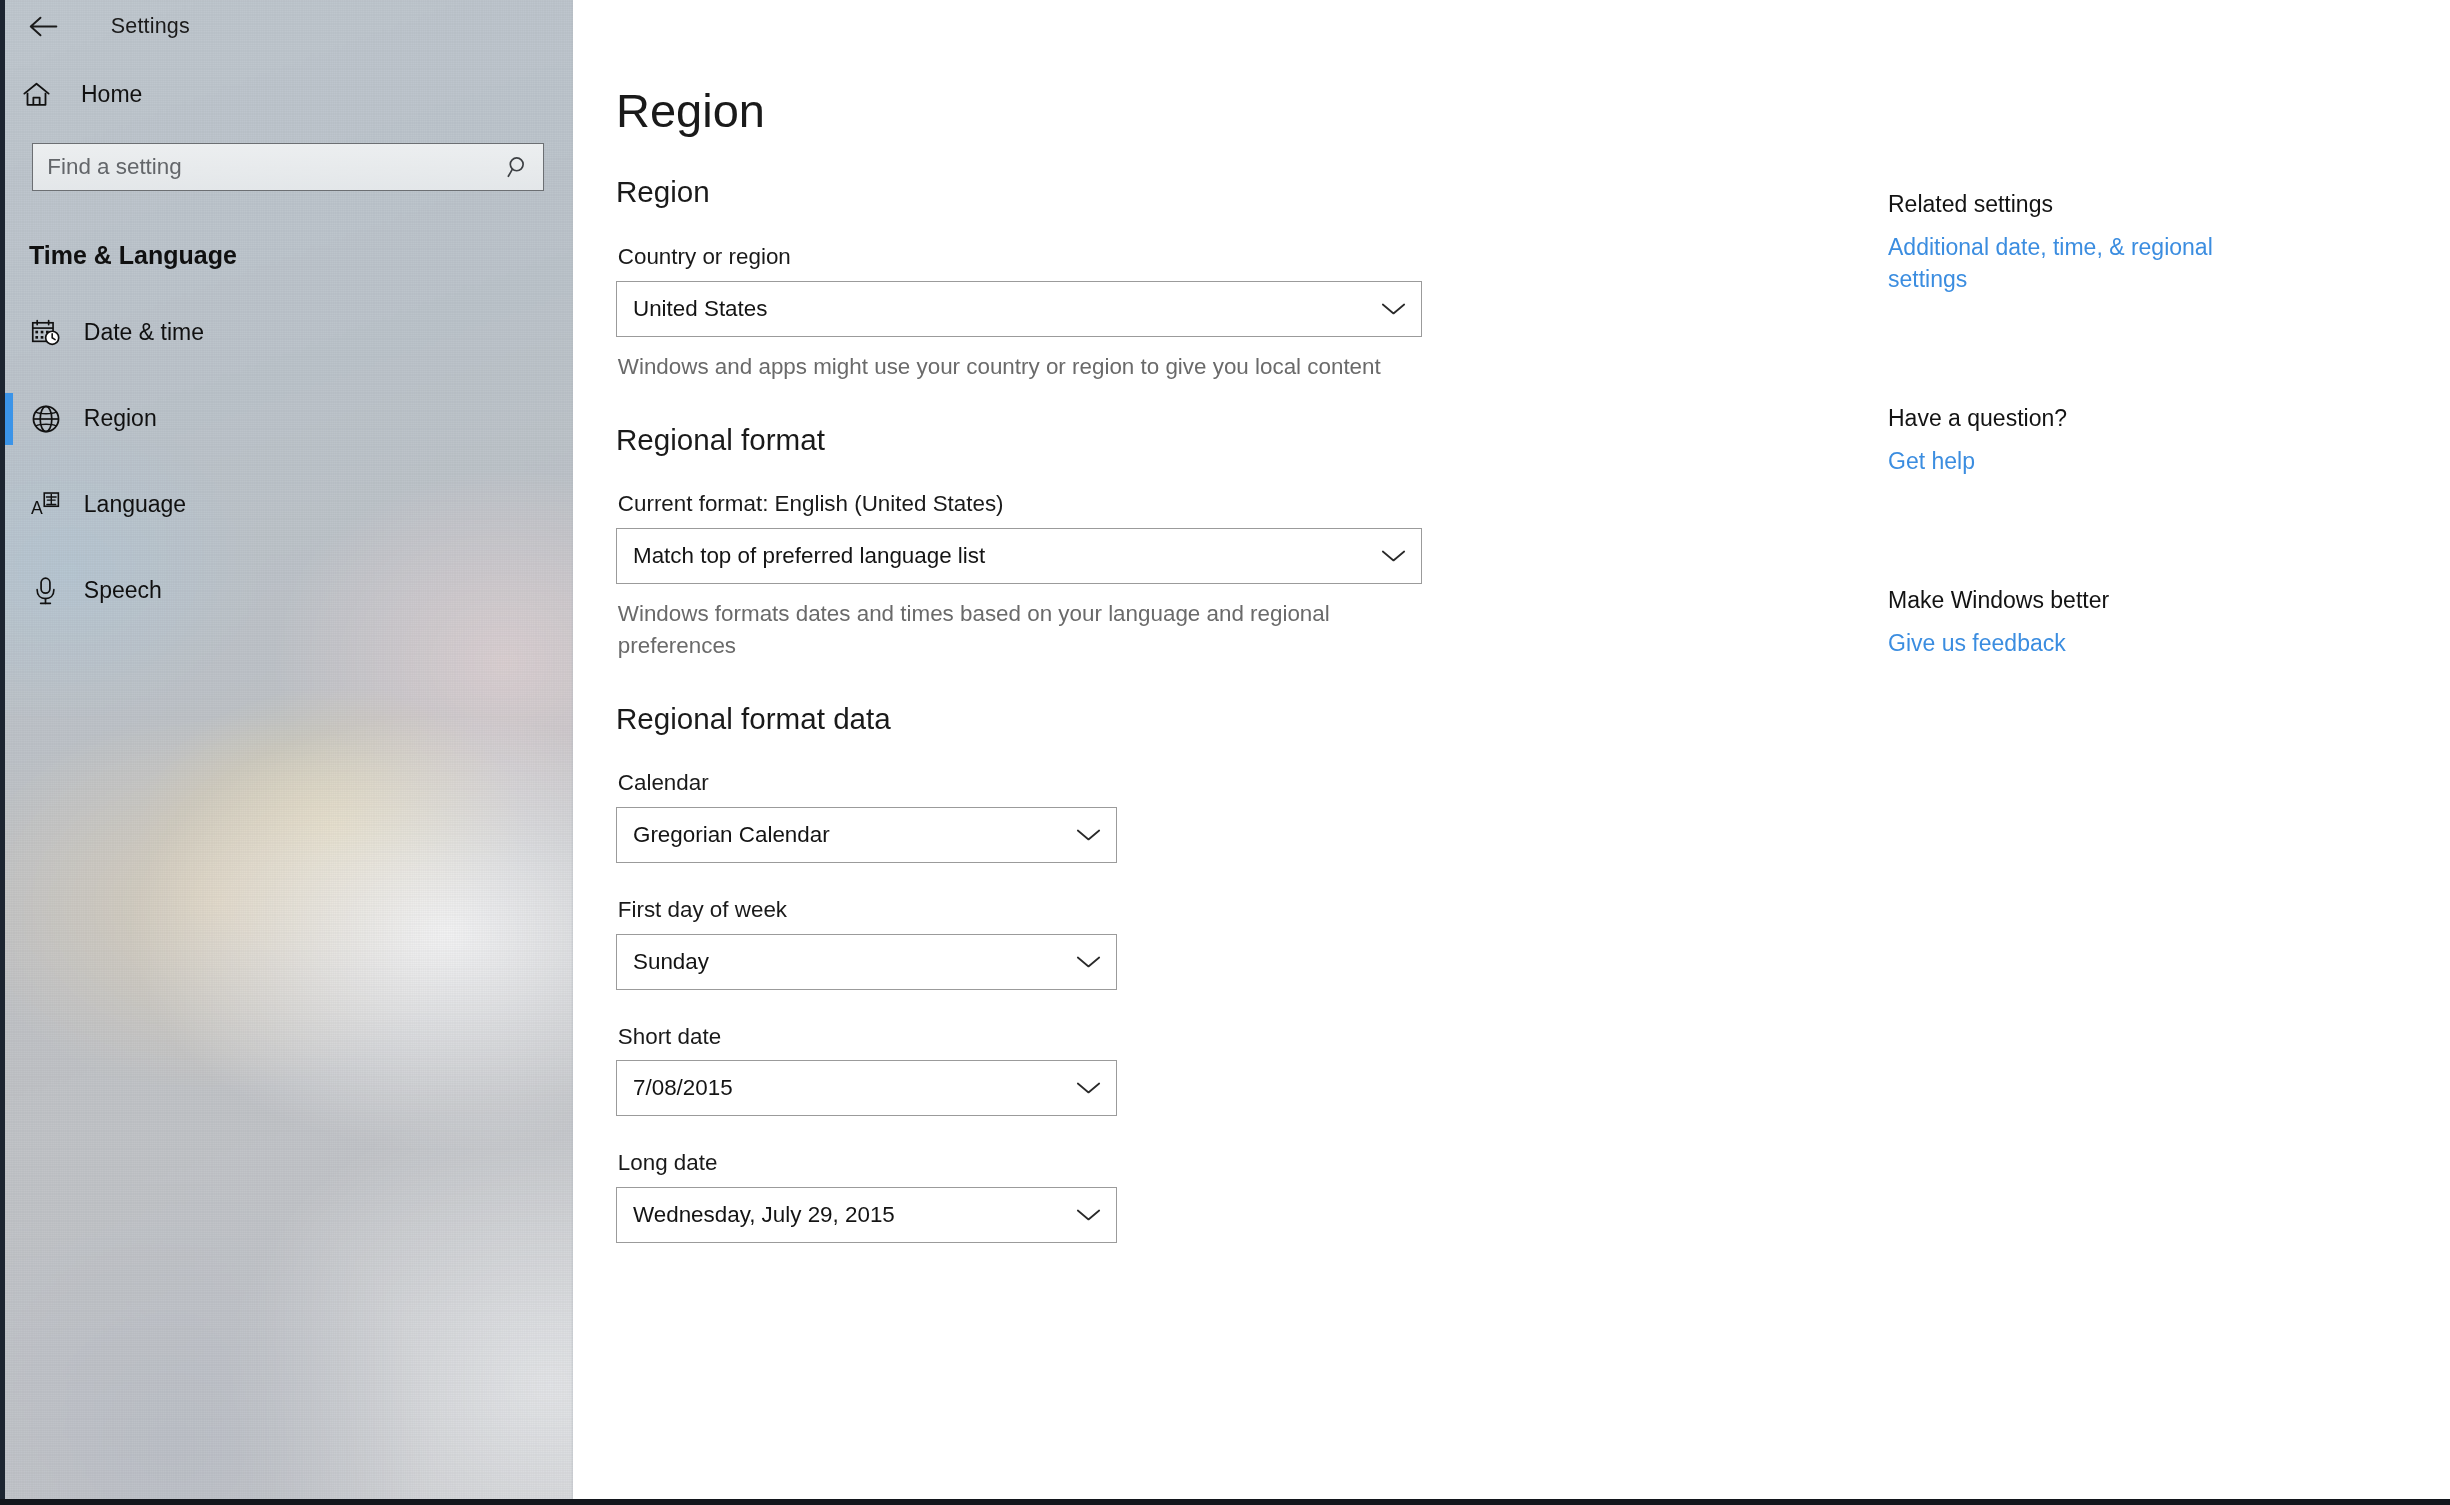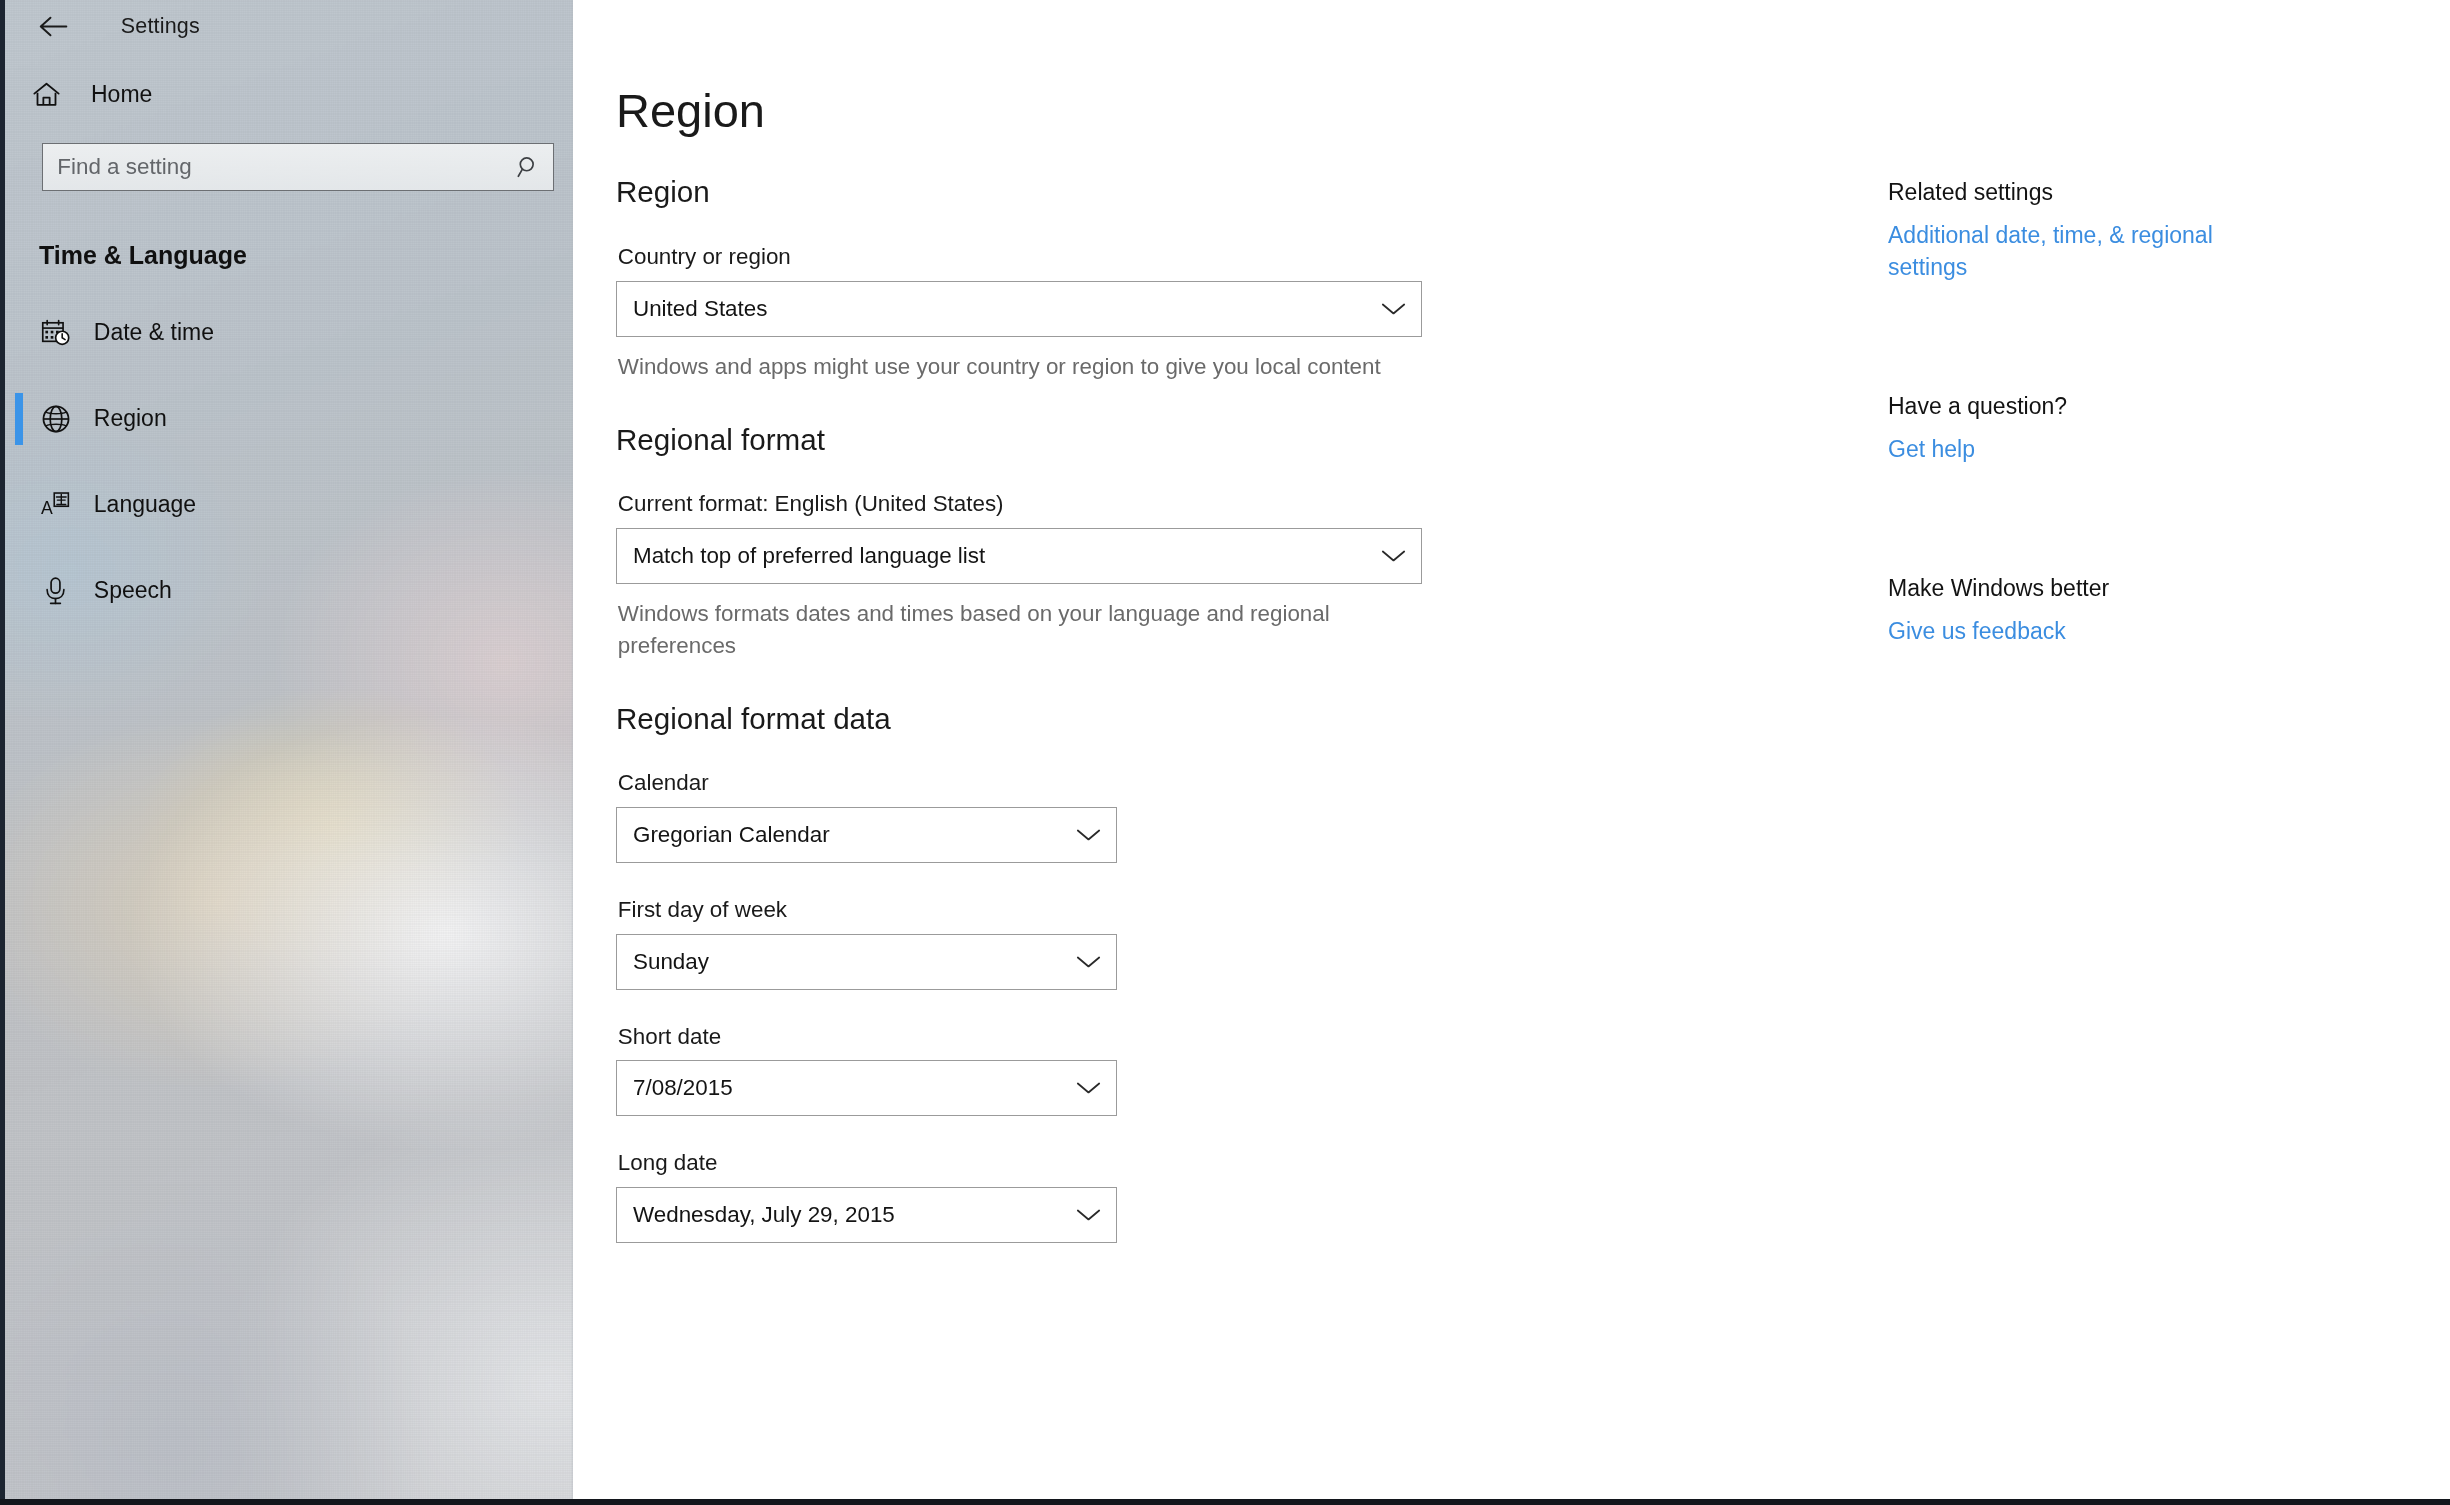--- a/index.html
+++ b/index.html
@@ -20,21 +20,20 @@
   }
 
   
   .sidebar {
     position: relative;
     width: 573px;
     height: 1505px;
     flex: 0 0 573px;
     overflow: hidden;
     background-color: #b3bcc4;
-    padding-left: 10px;
   }
   .sidebar-backdrop {
     position: absolute;
     inset: 0;
     background-image:
       radial-gradient(ellipse 466px 322px at 78% 62%, rgba(255,255,255,0.92), rgba(255,255,255,0) 68%),
       radial-gradient(ellipse 376px 269px at 38% 60%, rgba(226,210,178,0.80), rgba(226,210,178,0) 70%),
       radial-gradient(ellipse 269px 197px at 58% 55%, rgba(233,216,160,0.72), rgba(233,216,160,0) 72%),
       radial-gradient(ellipse 322px 269px at 88% 44%, rgba(240,214,214,0.62), rgba(240,214,214,0) 72%),
       radial-gradient(ellipse 269px 215px at 12% 38%, rgba(168,196,214,0.60), rgba(168,196,214,0) 72%),
@@ -204,21 +203,21 @@
     color: #6a6a6a;
     line-height: 1.42;
     margin: 14.3px 0 0 1.8px;
     max-width: 788px;
   }
 
   
   .rail {
     position: absolute;
     left: 1315px;
-    top: 0;
+    top: 12px;
     width: 466px;
   }
   .rail-h {
     font-size: 23px;
     color: #131313;
     margin: 179px 0 0 0;
     font-weight: normal;
   }
   .rail-h.spaced { margin-top: 109px; }
   .rail-link {

